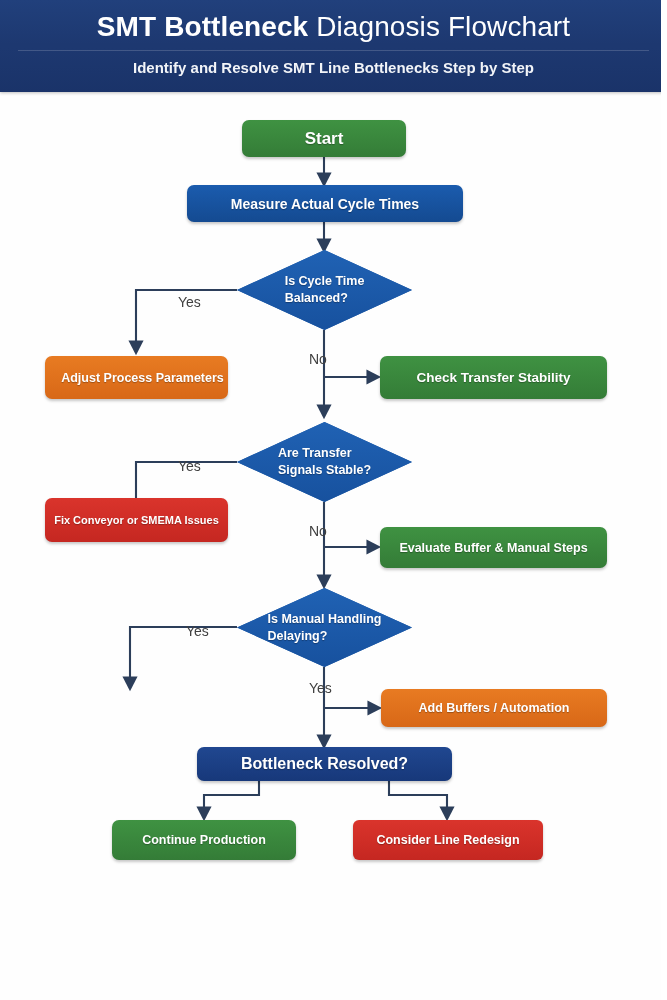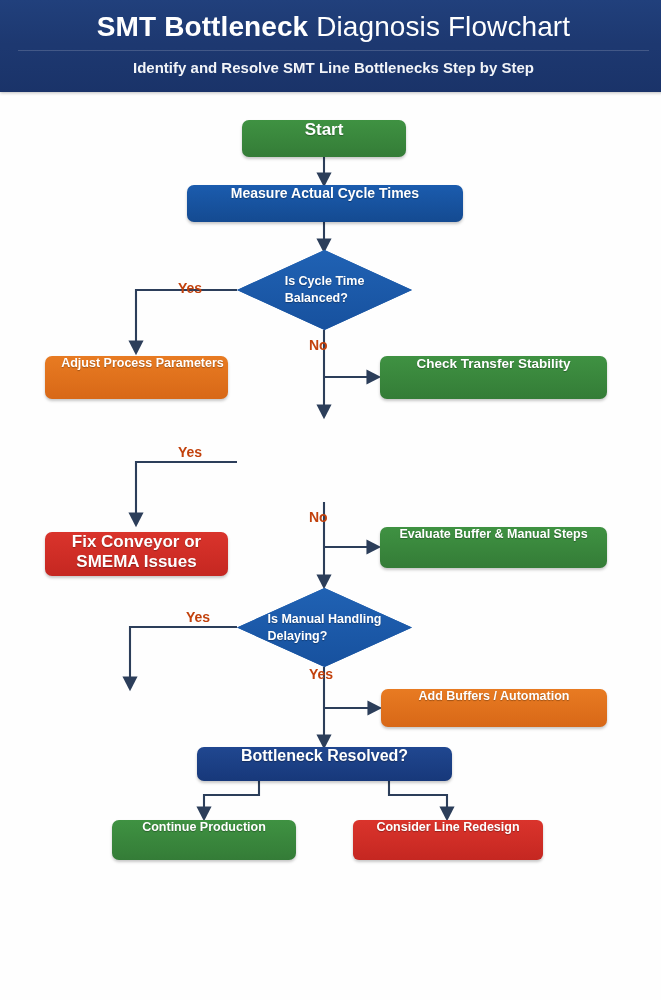--- a/index.html
+++ b/index.html
@@ -33,21 +33,21 @@
     position:absolute;left:0;top:60px;width:667px;text-align:center;
     color:#f2f4f8;font-size:15px;font-weight:bold;line-height:16px;
     white-space:nowrap;
   }
 
   
   #wires{position:absolute;left:0;top:0;width:667px;height:1000px;}
 
   
   .node{
-    position:absolute;display:flex;align-items:flex-start;justify-content:center;
+    position:absolute;display:flex;align-items:center;justify-content:center;
     text-align:center;color:#ffffff;font-weight:bold;
     border-radius:7px;
     box-shadow:0 2px 3px rgba(0,0,0,.22);
     text-shadow:0 1px 1px rgba(0,0,0,.30);
     box-sizing:border-box;
   }
   .n-green{background:#39883c;background-image:linear-gradient(180deg,#3f9242 0%,#347c37 100%);}
   .n-blue{background:#17539f;background-image:linear-gradient(180deg,#1b5cae 0%,#144a91 100%);}
   .n-orange{background:#e1711d;background-image:linear-gradient(180deg,#e87b22 0%,#d86817 100%);}
   .n-red{background:#d12d26;background-image:linear-gradient(180deg,#da342c 0%,#c52721 100%);}
@@ -61,22 +61,22 @@
     background:#1b5aa8;
     background-image:linear-gradient(180deg,#2062b4 0%,#17519e 100%);
     clip-path:polygon(50% 0%,100% 50%,50% 100%,0% 50%);
     text-shadow:0 1px 1px rgba(0,0,0,.30);
     font-size:12.5px;line-height:17px;
   }
   .diamond span{display:block;padding:0 26px;}
 
   
   .elabel{
-    position:absolute;color:#c2410c;font-weight:bold;font-size:14px;
-    line-height:16px;white-space:nowrap;
+    position:absolute;color:#404040;font-weight:normal;font-size:14px;
+    line-height:16px;white-space:nowrap;margin-top:14px;
   }
 </style>
 </head>
 <body>
 
 <div id="page">
 
   <div class="header">
     <div class="rule"></div>
     <div class="title">
@@ -134,22 +134,25 @@
   </div>
 
   <div class="node n-orange" style="left:45px;top:356px;width:183px;height:43px;font-size:12.5px;padding-left:12px;">
     <span>Adjust Process Parameters</span>
   </div>
 
   <div class="node n-green" style="left:380px;top:356px;width:227px;height:43px;font-size:13.5px;">
     <span>Check Transfer Stability</span>
   </div>
 
+  <div class="diamond" style="left:237px;top:422px;width:175px;height:80px;">
+    <span><b>Are Transfer</b><br><b>Signals Stable?</b></span>
+  </div>
 
-  <div class="node n-red" style="left:45px;top:532px;width:183px;height:44px;font-size:17px;">
+  <div class="node n-red" style="left:45px;top:498px;width:183px;height:44px;font-size:11px;">
     <span>Fix Conveyor or SMEMA Issues</span>
   </div>
 
   <div class="node n-green" style="left:380px;top:527px;width:227px;height:41px;font-size:12.5px;">
     <span>Evaluate Buffer &amp; Manual Steps</span>
   </div>
 
   <div class="diamond" style="left:237px;top:588px;width:175px;height:79px;">
     <span><b>Is Manual Handling</b><br><b>Delaying?</b></span>
   </div>

